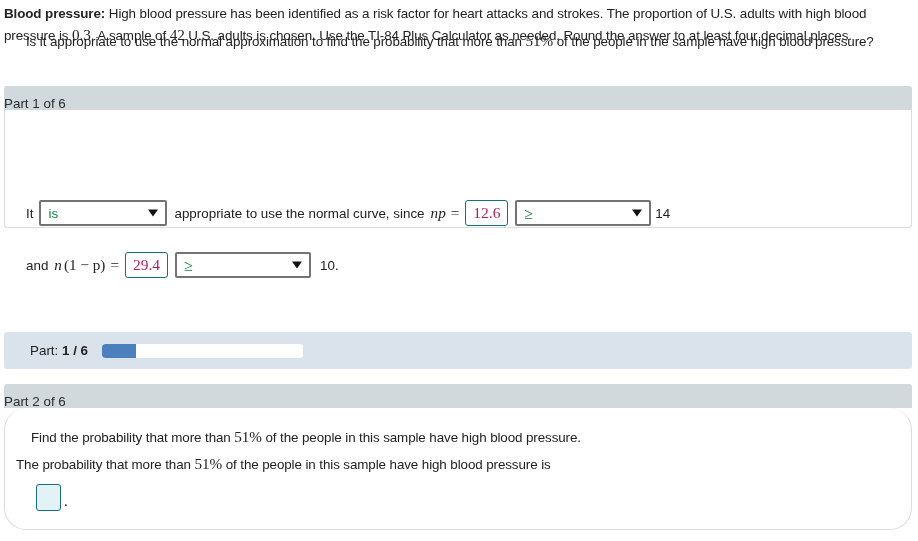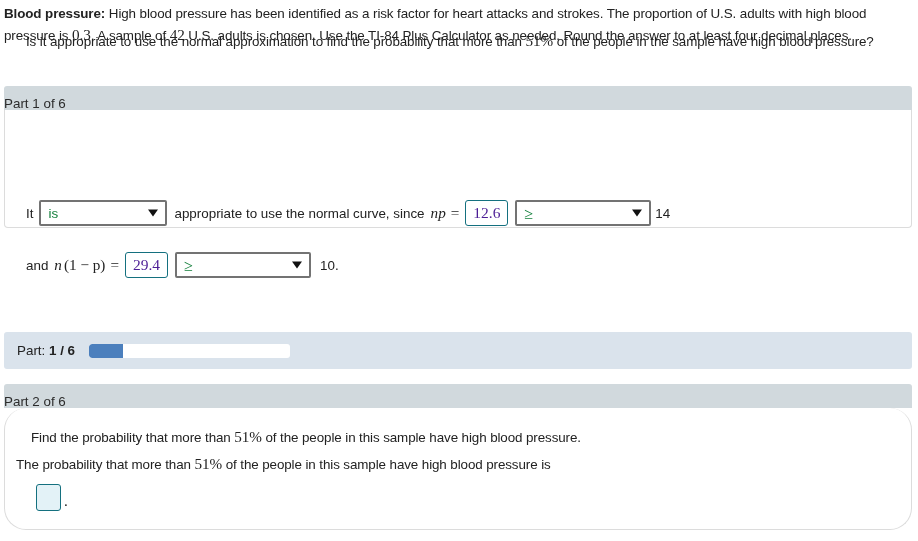--- a/index.html
+++ b/index.html
@@ -132,21 +132,21 @@
   .num-input {
     box-sizing: border-box;
     border: 1.6px solid #14707f;
     border-radius: 3px;
     background: #ffffff;
     height: 26px;
     line-height: 23px;
     text-align: center;
     font-family: "Liberation Serif", serif;
     font-size: 15.5px;
-    color: #4c1d95;
+    color: #be185d;
     width: 43px;
   }
 
   .eq-sign {
     font-family: "Liberation Serif", serif;
     font-size: 15.2px;
     margin: 0 6px 0 5px;
   }
 
   
@@ -154,21 +154,21 @@
     position: absolute;
     left: 4px;
     top: 332px;
     width: 908px;
     height: 37px;
     background: #dae3ec;
     border-radius: 3px;
     box-sizing: border-box;
     display: flex;
     align-items: center;
-    padding-left: 13px;
+    padding-left: 26px;
   }
   .progress-label {
     font-size: 13.4px;
     color: #222222;
     margin-right: 14px;
   }
   .progress-label b { font-weight: bold; }
   .progress-track {
     width: 201px;
     height: 14px;

